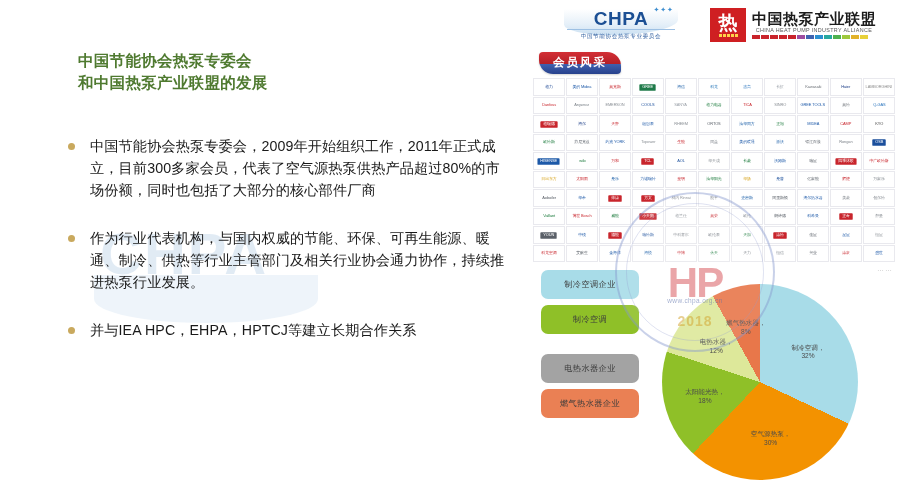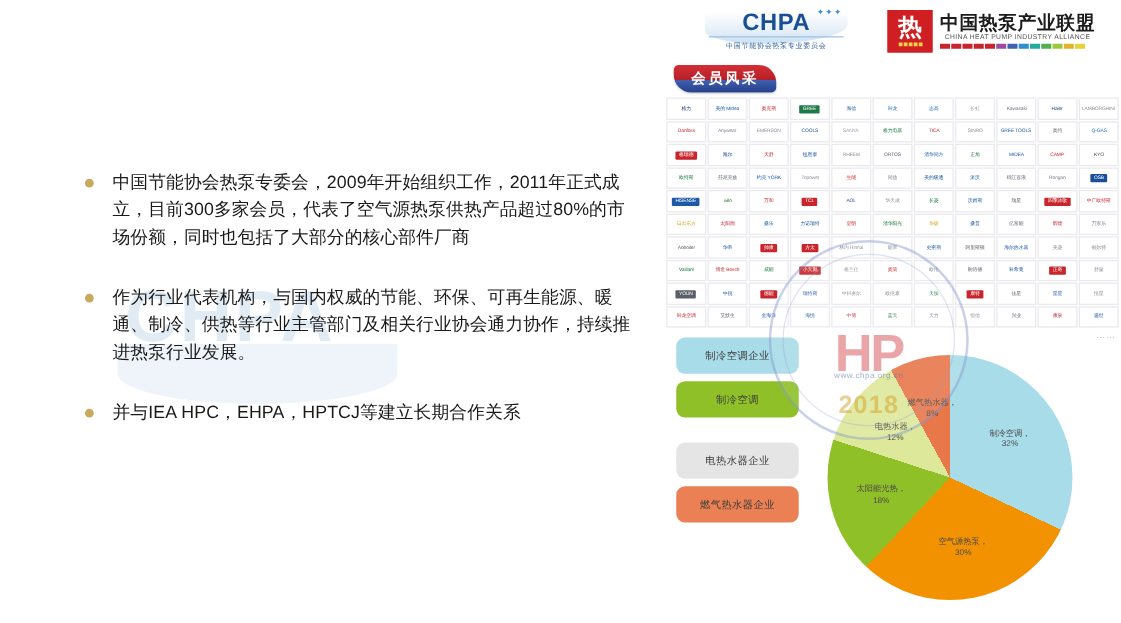--- a/index.html
+++ b/index.html
@@ -211,21 +211,21 @@
   }
   .wm-hp .hp-url {
     position: absolute; left: 50%; top: 66%;
     transform: translateX(-50%);
     font-size: 6.5px; color: rgba(90,110,170,.55); white-space: nowrap;
     letter-spacing: .4px;
   }
   .wm-hp .hp-year {
     position: absolute; left: 50%; top: 76%;
     transform: translateX(-50%);
-    font-size: 20px; font-weight: bold;
+    font-size: 14px; font-weight: bold;
     color: rgba(210,160,40,.50);
     letter-spacing: 1px;
   }
   .wm-hp .hp-arc {
     position: absolute; left: 6%; top: 6%;
     width: 88%; height: 88%;
     border-radius: 50%;
     border: 1.5px solid rgba(150,160,210,.30);
   }
 
@@ -310,20 +310,24 @@
     </div>
   </div>
 
   <div class="left-col">
 
     <div class="wm-chpa">
       <div class="wtext">CHPA</div>
       <div class="warc"></div>
     </div>
 
+    <div class="title">
+      <div>中国节能协会热泵专委会</div>
+      <div>和中国热泵产业联盟的发展</div>
+    </div>
 
     <div class="bullets">
       <div class="bullet b1">
         <span class="dot"></span>
         <span class="txt">中国节能协会热泵专委会，2009年开始组织工作，2011年正式成立，目前300多家会员，代表了空气源热泵供热产品超过80%的市场份额，同时也包括了大部分的核心部件厂商</span>
       </div>
       <div class="bullet b2">
         <span class="dot"></span>
         <span class="txt">作为行业代表机构，与国内权威的节能、环保、可再生能源、暖通、制冷、供热等行业主管部门及相关行业协会通力协作，持续推进热泵行业发展。</span>
       </div>
@@ -679,21 +683,21 @@
       <div class="hp-year">2018</div>
     </div>
 
     <div class="legend" id="legend">
         <div class="legend-item" style="background: rgb(168, 220, 232);">
           <span>制冷空调企业</span>
         </div>
         <div class="legend-item" style="background: rgb(143, 192, 40);">
           <span>制冷空调</span>
         </div>
-        <div class="legend-item" style="background: #e5e5e5; margin-top: 20px;">
+        <div class="legend-item" style="background: #a3a3a3; margin-top: 20px;">
           <span>电热水器企业</span>
         </div>
         <div class="legend-item" style="background: rgb(234, 128, 84);">
           <span>燃气热水器企业</span>
         </div>
       </div>
 
     <div class="pie-wrap">
       <div class="pie" id="pie" style="background: conic-gradient(rgb(168, 220, 232) 0deg, rgb(168, 220, 232) 115.2deg, rgb(243, 146, 0) 115.2deg, rgb(243, 146, 0) 223.2deg, rgb(143, 192, 40) 223.2deg, rgb(143, 192, 40) 288deg, rgb(221, 232, 154) 288deg, rgb(221, 232, 154) 331.2deg, rgb(232, 119, 74) 331.2deg, rgb(232, 119, 74) 360deg);"></div>
     <div class="pie-label" style="left: 146.992px; top: 79.5436px; width: 52px;">

